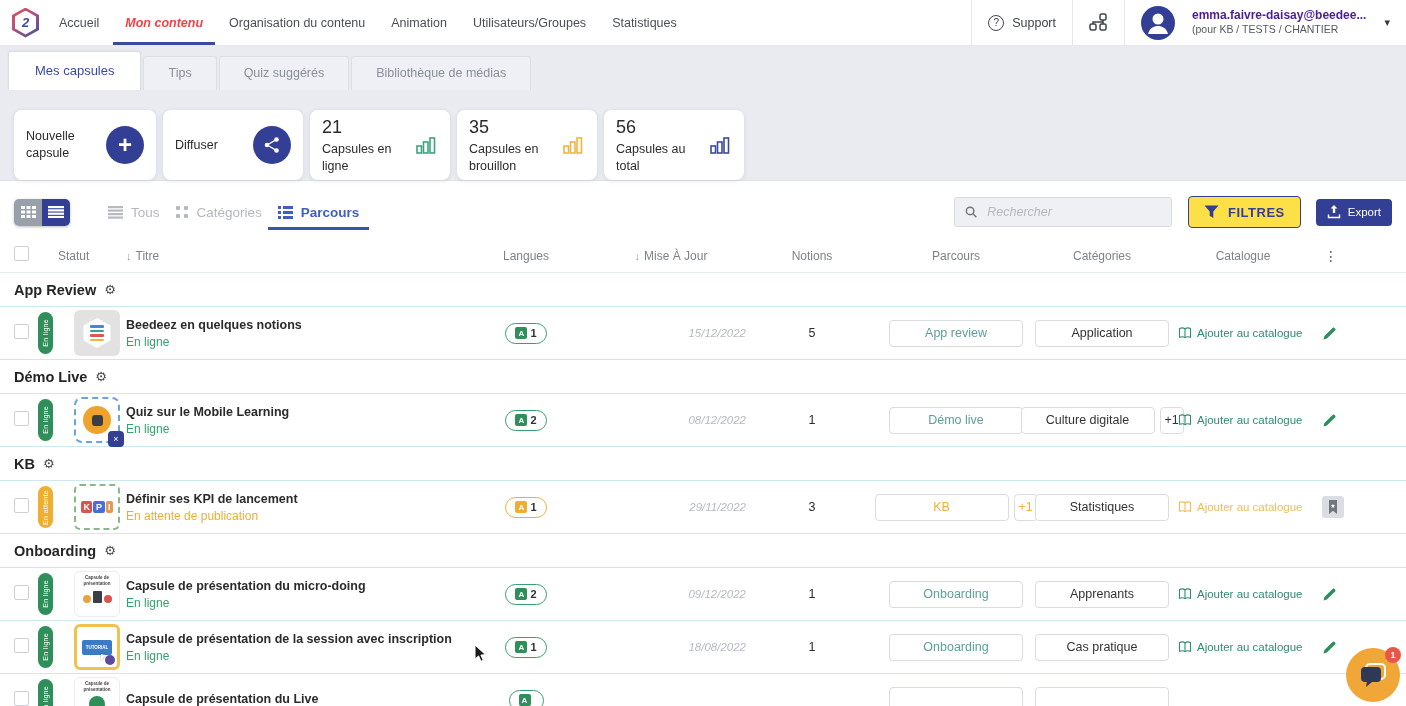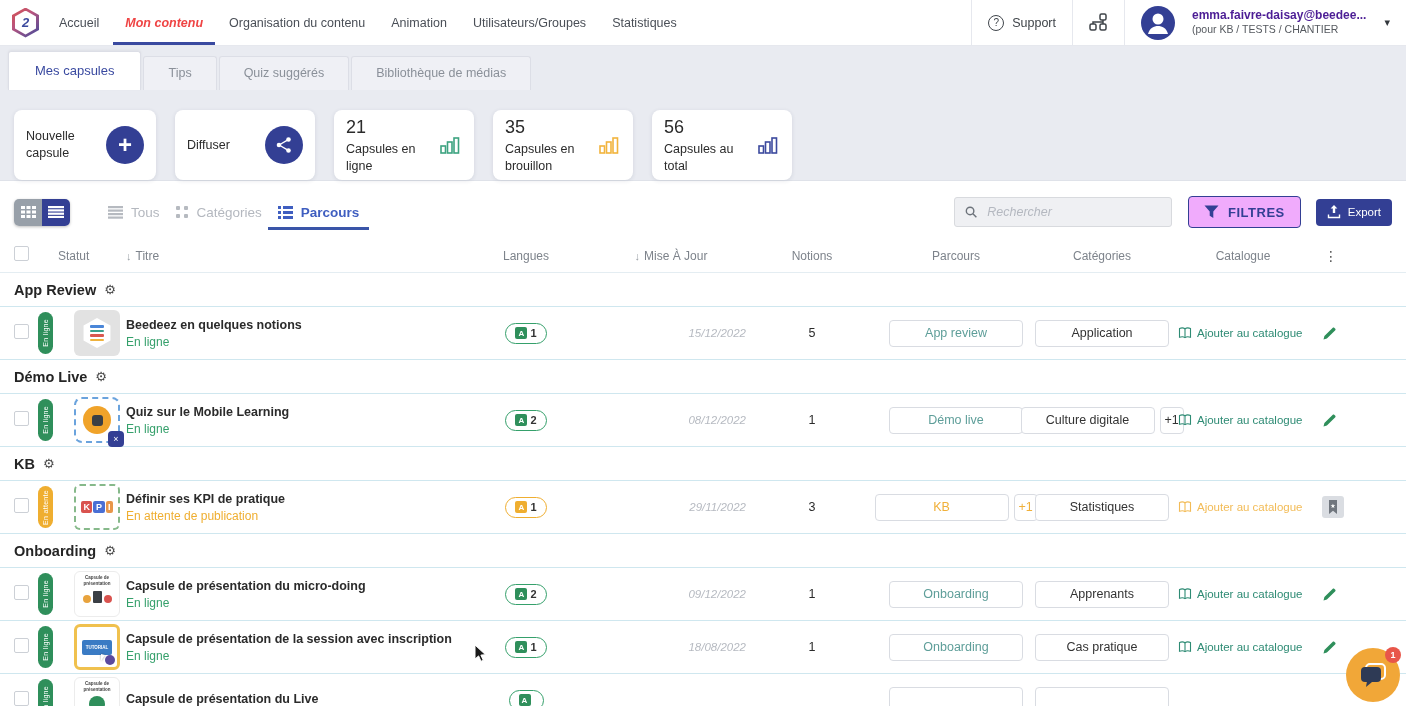--- a/index.html
+++ b/index.html
@@ -22,21 +22,21 @@
   .usertext{margin-left:9px;line-height:1.25;}
   .uemail{font-size:12px;font-weight:bold;color:#4c1d95;}
   .uctx{font-size:10.5px;color:#55595f;}
   .caret{font-size:11px;color:#33373c;margin-left:10px;}
 
   
   .band{background:#e9ebf1;border-bottom:1px solid #dfe2e9;}
   .tabs{display:flex;align-items:flex-end;height:44px;padding-left:8px;}
   .tab{background:#eff0f5;border:1px solid #dcdee6;border-bottom:none;border-radius:3px 3px 0 0;padding:9px 24px 10px;font-size:12.5px;color:#8a9099;margin-right:2px;cursor:pointer;}
   .tab.active{background:#fff;color:#3a4aa0;padding:11px 26px 12px;font-size:13px;box-shadow:0 -1px 3px rgba(0,0,0,.05);}
-  .cards{display:flex;gap:19px;padding:20px 0 0 14px;height:90px;box-sizing:border-box;}
+  .cards{display:flex;gap:7px;padding:20px 0 0 14px;height:90px;box-sizing:border-box;}
   .card{background:#fff;border-radius:8px;box-shadow:0 1px 4px rgba(40,50,80,.12);width:140px;height:70px;box-sizing:border-box;padding:10px 12px;display:flex;align-items:center;justify-content:space-between;cursor:pointer;}
   .card-label{font-size:12.5px;color:#2b2b2b;line-height:1.35;max-width:76px;}
   .circle-btn{width:38px;height:38px;border-radius:50%;background:#333f94;color:#fff;display:flex;align-items:center;justify-content:center;font-size:24px;font-weight:bold;flex:none;}
   .stat-text{line-height:1.35;}
   .stat-count{font-size:18px;color:#2b2b2b;margin-bottom:2px;}
   .stat-label{font-size:12.5px;color:#2b2b2b;max-width:86px;}
   .chart-icon{flex:none;}
 
   
   .toolbar{display:flex;align-items:center;padding:16px 14px 12px;background:#fff;height:58px;box-sizing:border-box;}
@@ -44,21 +44,21 @@
   .vt{width:28px;height:27px;display:flex;align-items:center;justify-content:center;cursor:pointer;}
   .vt.grid{background:#98a0a9;}
   .vt.list{background:#333f94;}
   .vfilters{display:flex;align-items:center;gap:16px;margin-left:38px;}
   .vfilter{display:flex;align-items:center;gap:8px;font-size:13.5px;color:#b4b8bf;cursor:pointer;position:relative;}
   .vfilter.active{color:#3f5ec0;font-weight:bold;}
   .vfilter.active::after{content:"";position:absolute;left:-10px;right:-10px;bottom:-10px;height:2.5px;background:#3a55a8;}
   .search{margin-left:auto;width:218px;height:30px;background:#eff0f3;border:1px solid #d8dade;border-radius:3px;display:flex;align-items:center;padding:0 10px;gap:8px;box-sizing:border-box;}
   .search input{border:none;outline:none;background:transparent;font-size:12.5px;width:100%;font-family:"Liberation Sans","DejaVu Sans",sans-serif;color:#1d4ed8;}
   .search input::placeholder{font-style:italic;color:#b4b8c0;}
-  .btn-filtres{margin-left:16px;height:32px;background:#f0abfc;border:1.6px solid #333f94;border-radius:4px;color:#333f94;font-size:13px;font-weight:bold;letter-spacing:.5px;display:flex;align-items:center;gap:9px;padding:0 15px;cursor:pointer;font-family:inherit;}
+  .btn-filtres{margin-left:16px;height:32px;background:#fde047;border:1.6px solid #333f94;border-radius:4px;color:#333f94;font-size:13px;font-weight:bold;letter-spacing:.5px;display:flex;align-items:center;gap:9px;padding:0 15px;cursor:pointer;font-family:inherit;}
   .btn-export{margin-left:15px;height:27px;background:#333f94;border:none;border-radius:4px;color:#fff;font-size:11.5px;display:flex;align-items:center;gap:7px;padding:0 11px;cursor:pointer;font-family:inherit;}
 
   
   .trow{display:grid;grid-template-columns:38px 30px 58px 330px 140px 150px 132px 156px 136px 146px 90px;align-items:center;}
   .thead{height:33px;border-bottom:1px solid #e4edf2;}
   .th{font-size:12px;color:#7d838b;}
   .th-statut{grid-column:span 2;padding-left:20px;}
   .th.center{text-align:center;}
   .sort{color:#9aa0a6;font-size:11px;margin-right:4px;}
   .kebab{font-size:14px;color:#555;padding-left:8px;cursor:pointer;}
@@ -454,21 +454,21 @@
           </span>
         </div>
       <div class="c-thumb">
           <div class="thumb thumb3">
             <span class="kpi k1">K</span>
             <span class="kpi k2">P</span>
             <span class="kpi k3">I</span>
           </div>
         </div>
       <div class="c-title">
-        <div class="rtitle">Définir ses KPI de pratique</div>
+        <div class="rtitle">Définir ses KPI de lancement</div>
         <div class="rstatus orange">En attente de publication</div>
       </div>
       <div class="c-lang">
           <span class="lang-badge orange">
             <span class="lang-a">A</span>
             <span class="lang-count">1</span>
           </span>
         </div>
       <div class="c-date">29/11/2022</div>
       <div class="c-notions">3</div>

